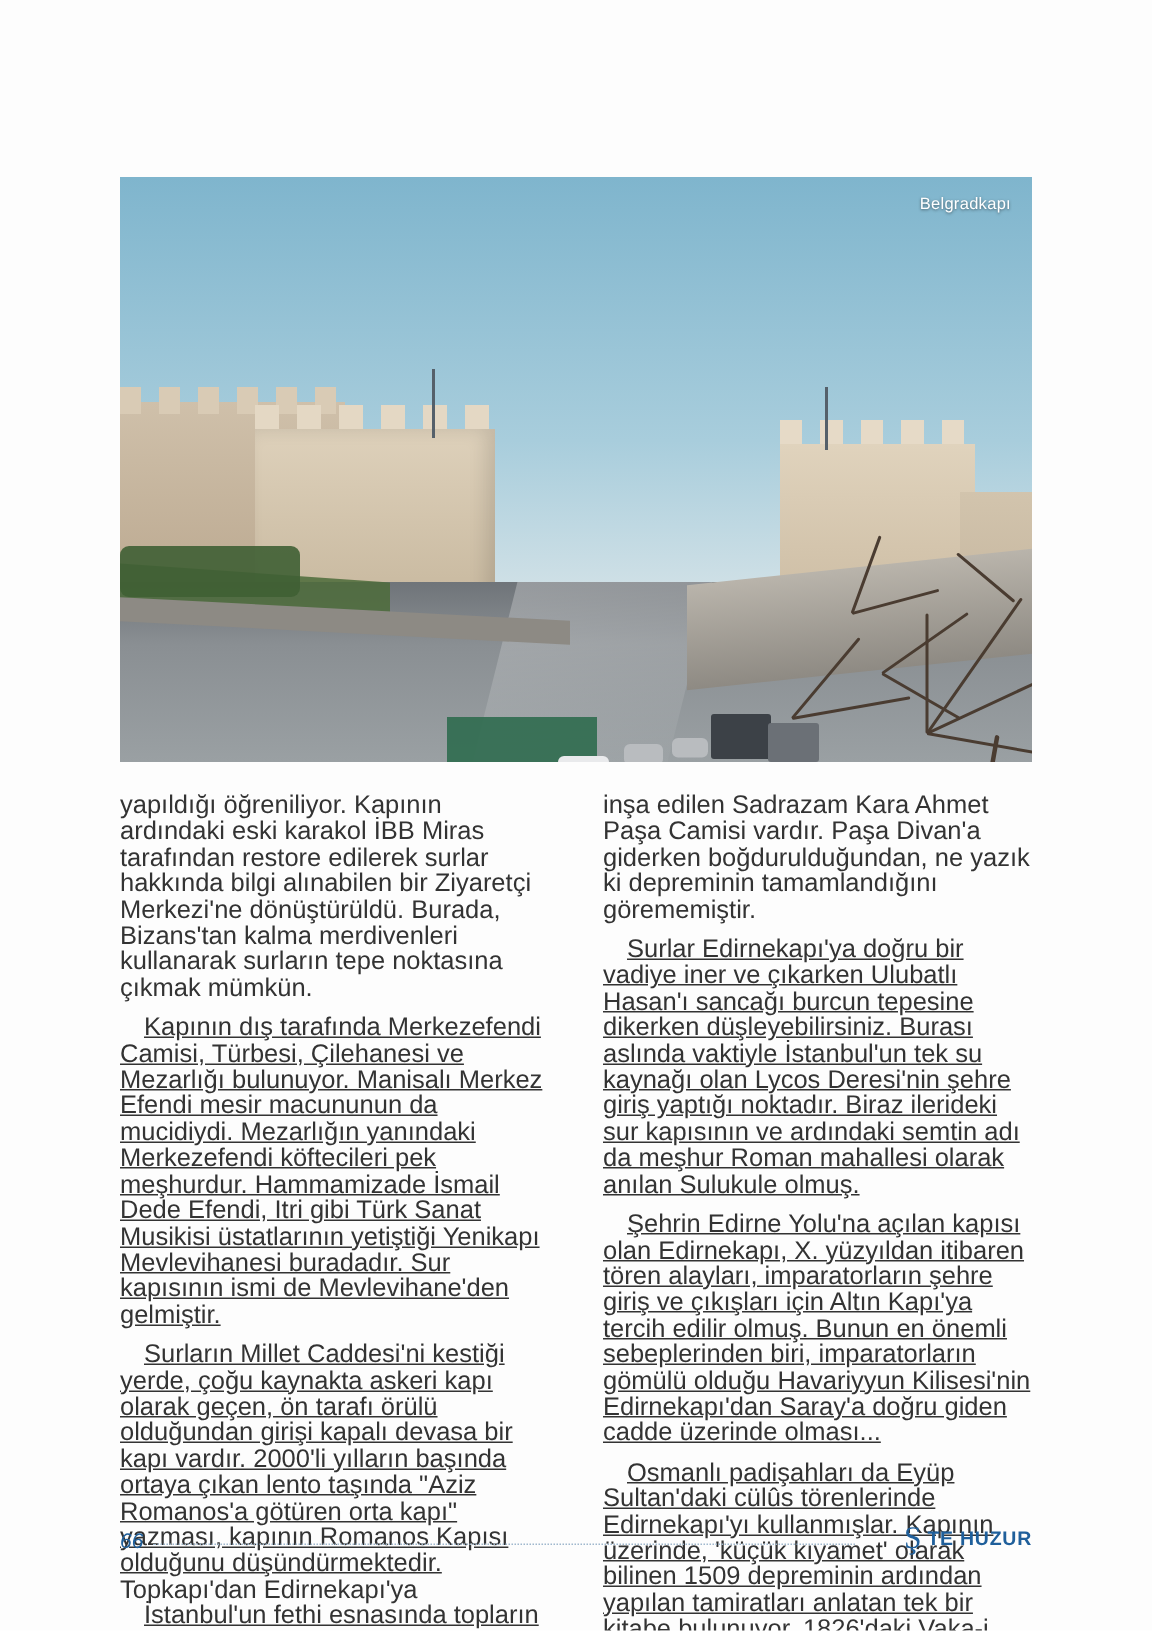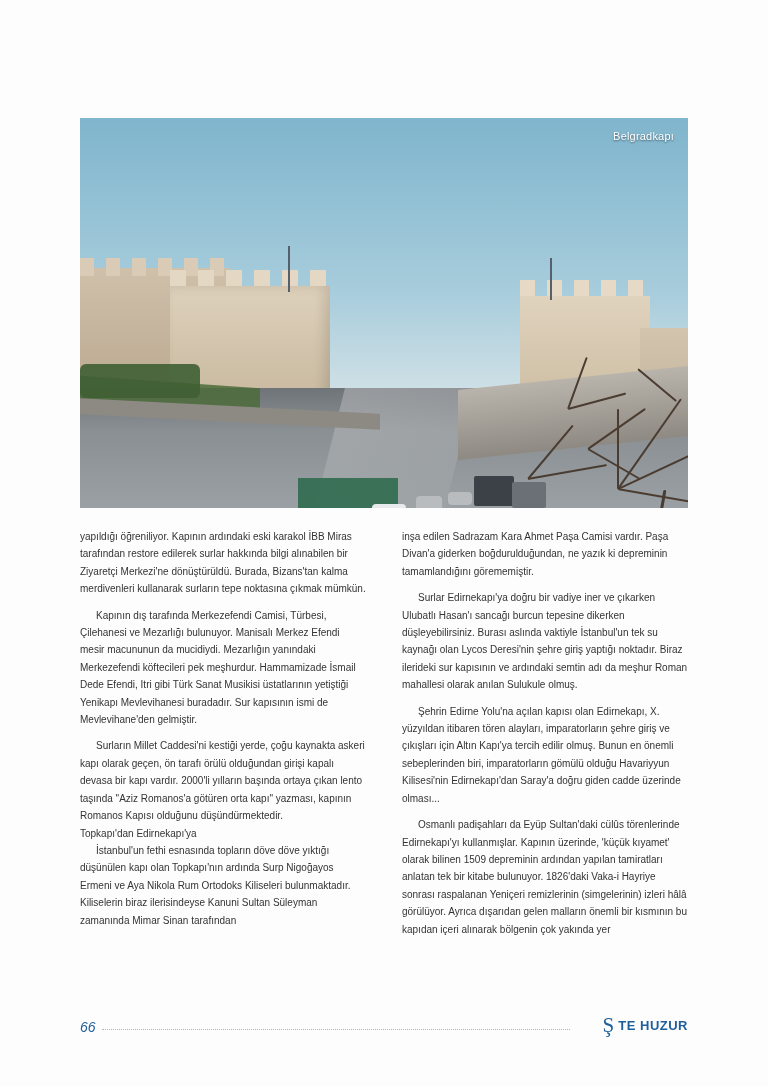--- a/index.html
+++ b/index.html
@@ -176,26 +176,26 @@
     top: 528px;
     width: 608px;
     display: flex;
     gap: 36px;
   }
   .col {
     width: 286px;
   }
   .col p {
     margin: 0;
-    font-size: 10px;
+    font-size: 17px;
     line-height: 17.4px;
     color: #333333;
     text-align: left;
   }
-  .col p.indent { text-indent: 16px; }
+  .col p.indent { text-indent: 16px; text-decoration: underline; }
   .col p + p { margin-top: 0px; }
   .col p.gap { margin-top: 9px; }
   .subhead {
     margin: 14px 0 0 0;
     font-size: 11px;
     font-weight: normal;
     color: #1f5f9b;
   }
 
   

